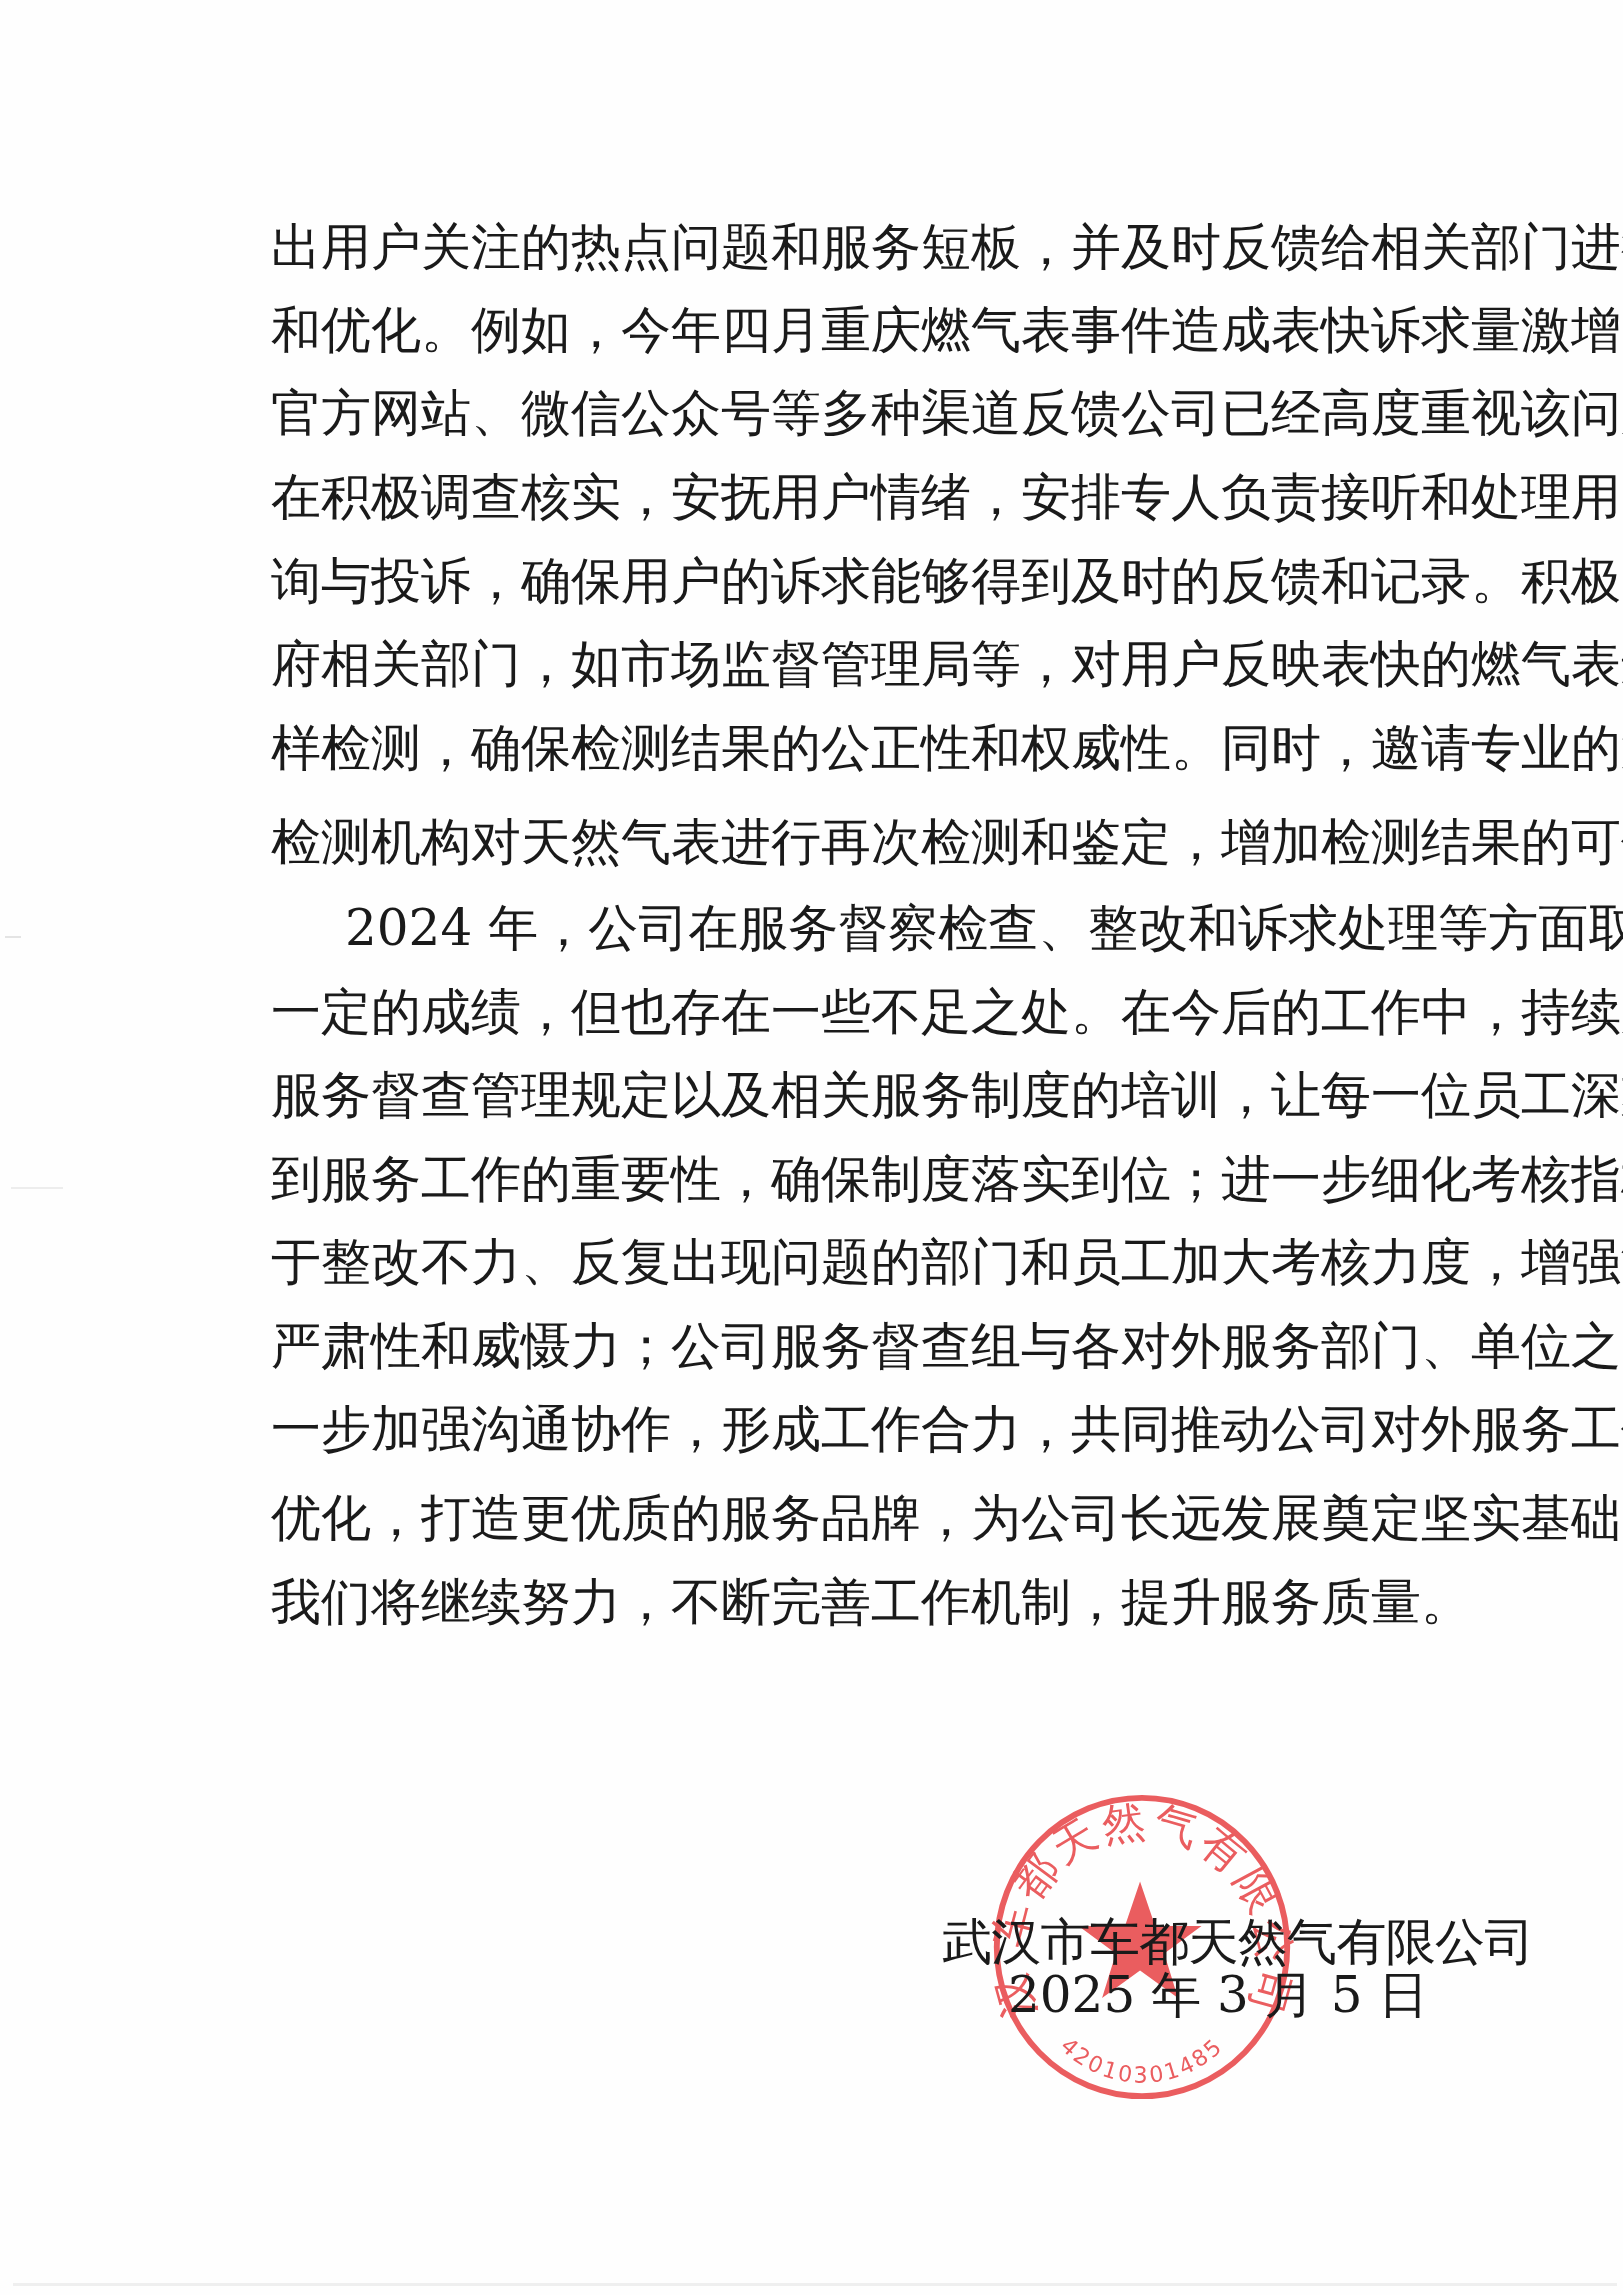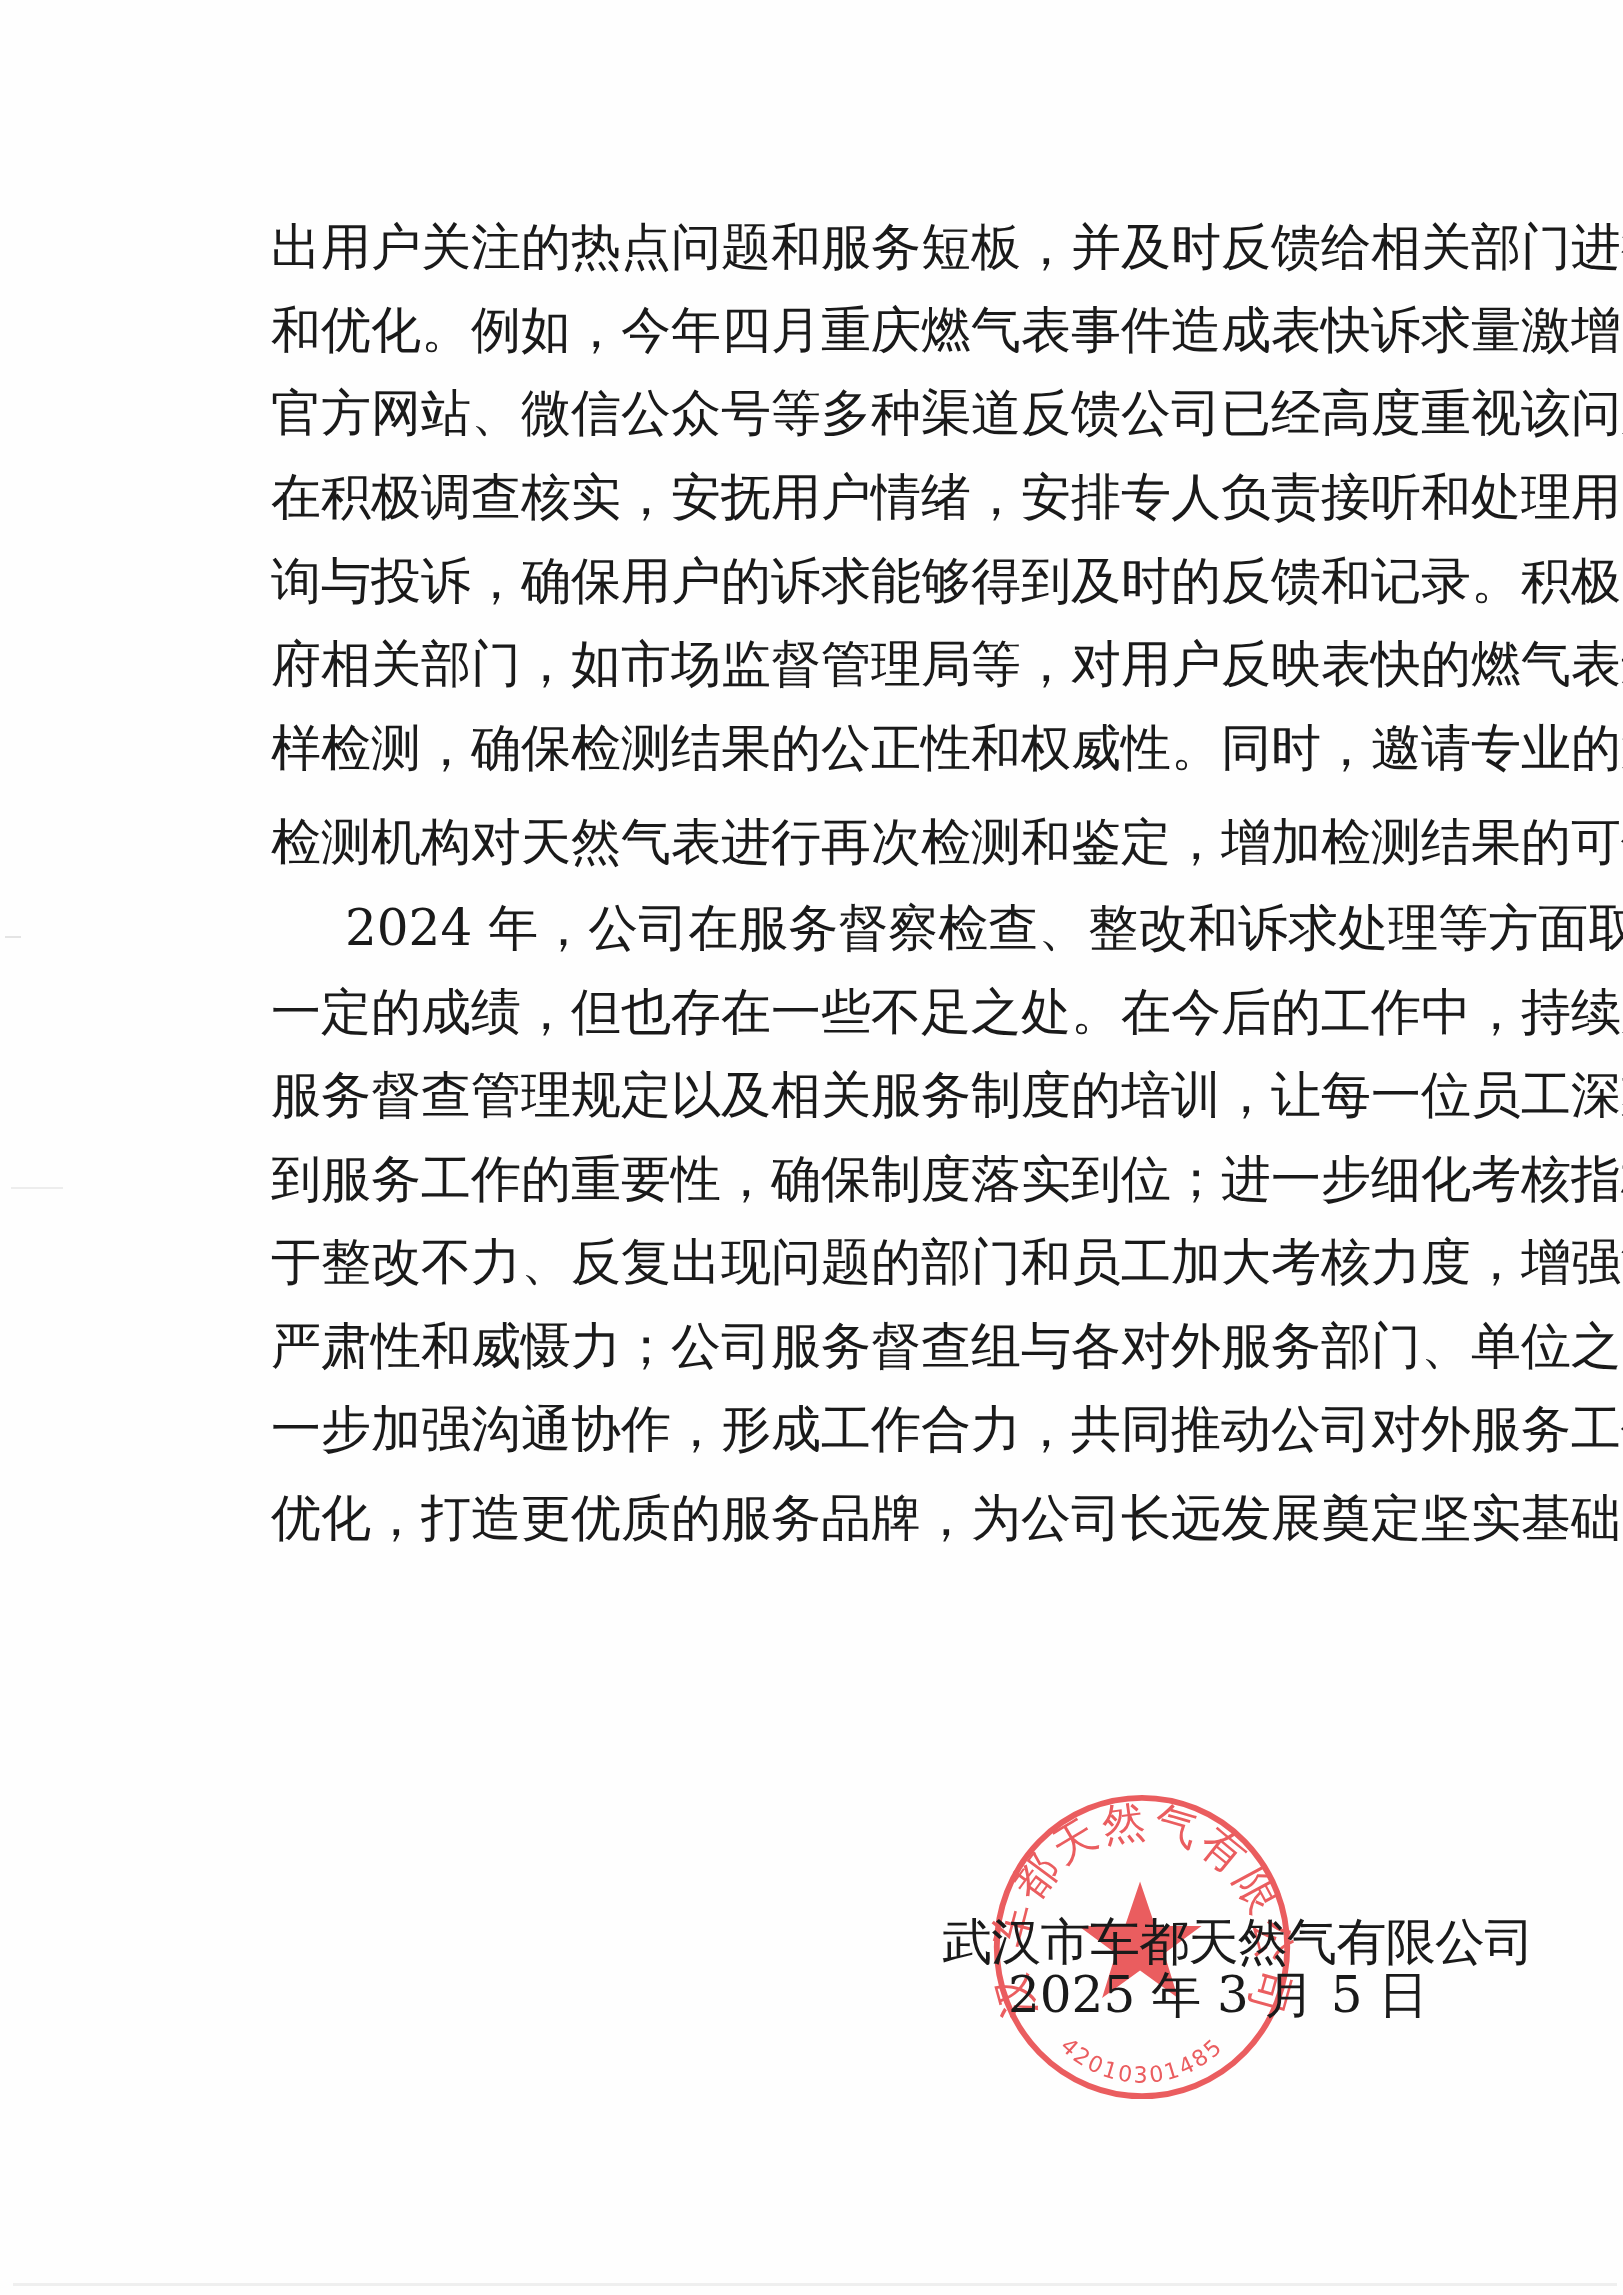--- a/index.html
+++ b/index.html
@@ -33,20 +33,21 @@
   <div class="line" style="top:722px;">样检测，确保检测结果的公正性和权威性。同时，邀请专业的第三方</div>
   <div class="line" style="top:816px;">检测机构对天然气表进行再次检测和鉴定，增加检测结果的可信度。</div>
   <div class="line indent" style="top:902px;">2024 年，公司在服务督察检查、整改和诉求处理等方面取得了</div>
   <div class="line" style="top:986px;">一定的成绩，但也存在一些不足之处。在今后的工作中，持续加强对</div>
   <div class="line" style="top:1069px;">服务督查管理规定以及相关服务制度的培训，让每一位员工深刻认识</div>
   <div class="line" style="top:1153px;">到服务工作的重要性，确保制度落实到位；进一步细化考核指标，对</div>
   <div class="line" style="top:1236px;">于整改不力、反复出现问题的部门和员工加大考核力度，增强制度的</div>
   <div class="line" style="top:1320px;">严肃性和威慑力；公司服务督查组与各对外服务部门、单位之间要进</div>
   <div class="line" style="top:1403px;">一步加强沟通协作，形成工作合力，共同推动公司对外服务工作不断</div>
   <div class="line" style="top:1492px;">优化，打造更优质的服务品牌，为公司长远发展奠定坚实基础。未来</div>
+  <div class="line last" style="top:1576px;">我们将继续努力，不断完善工作机制，提升服务质量。</div>
 
   <svg class="stamp" viewBox="0 0 470 480">
     <defs>
       <path id="arcTop" d="M 70 330 A 180 185 0 1 1 400 330" fill="none"></path>
       <path id="arcBottom" d="M 110 395 A 175 175 0 0 0 360 395" fill="none"></path>
     </defs>
     <ellipse cx="235" cy="240" rx="222" ry="228" fill="none" stroke="#e8474a" stroke-width="9"></ellipse>
     <polygon fill="#e8474a" points="232,140 255,208 326,208 269,250 290,318 232,276 174,318 195,250 138,208 209,208"></polygon>
     <text font-size="66" fill="#e8474a" font-family="DejaVu Sans, sans-serif" letter-spacing="6">
       <textPath href="#arcTop" startOffset="50%" text-anchor="middle">汉 车都天然气有限公司</textPath>

